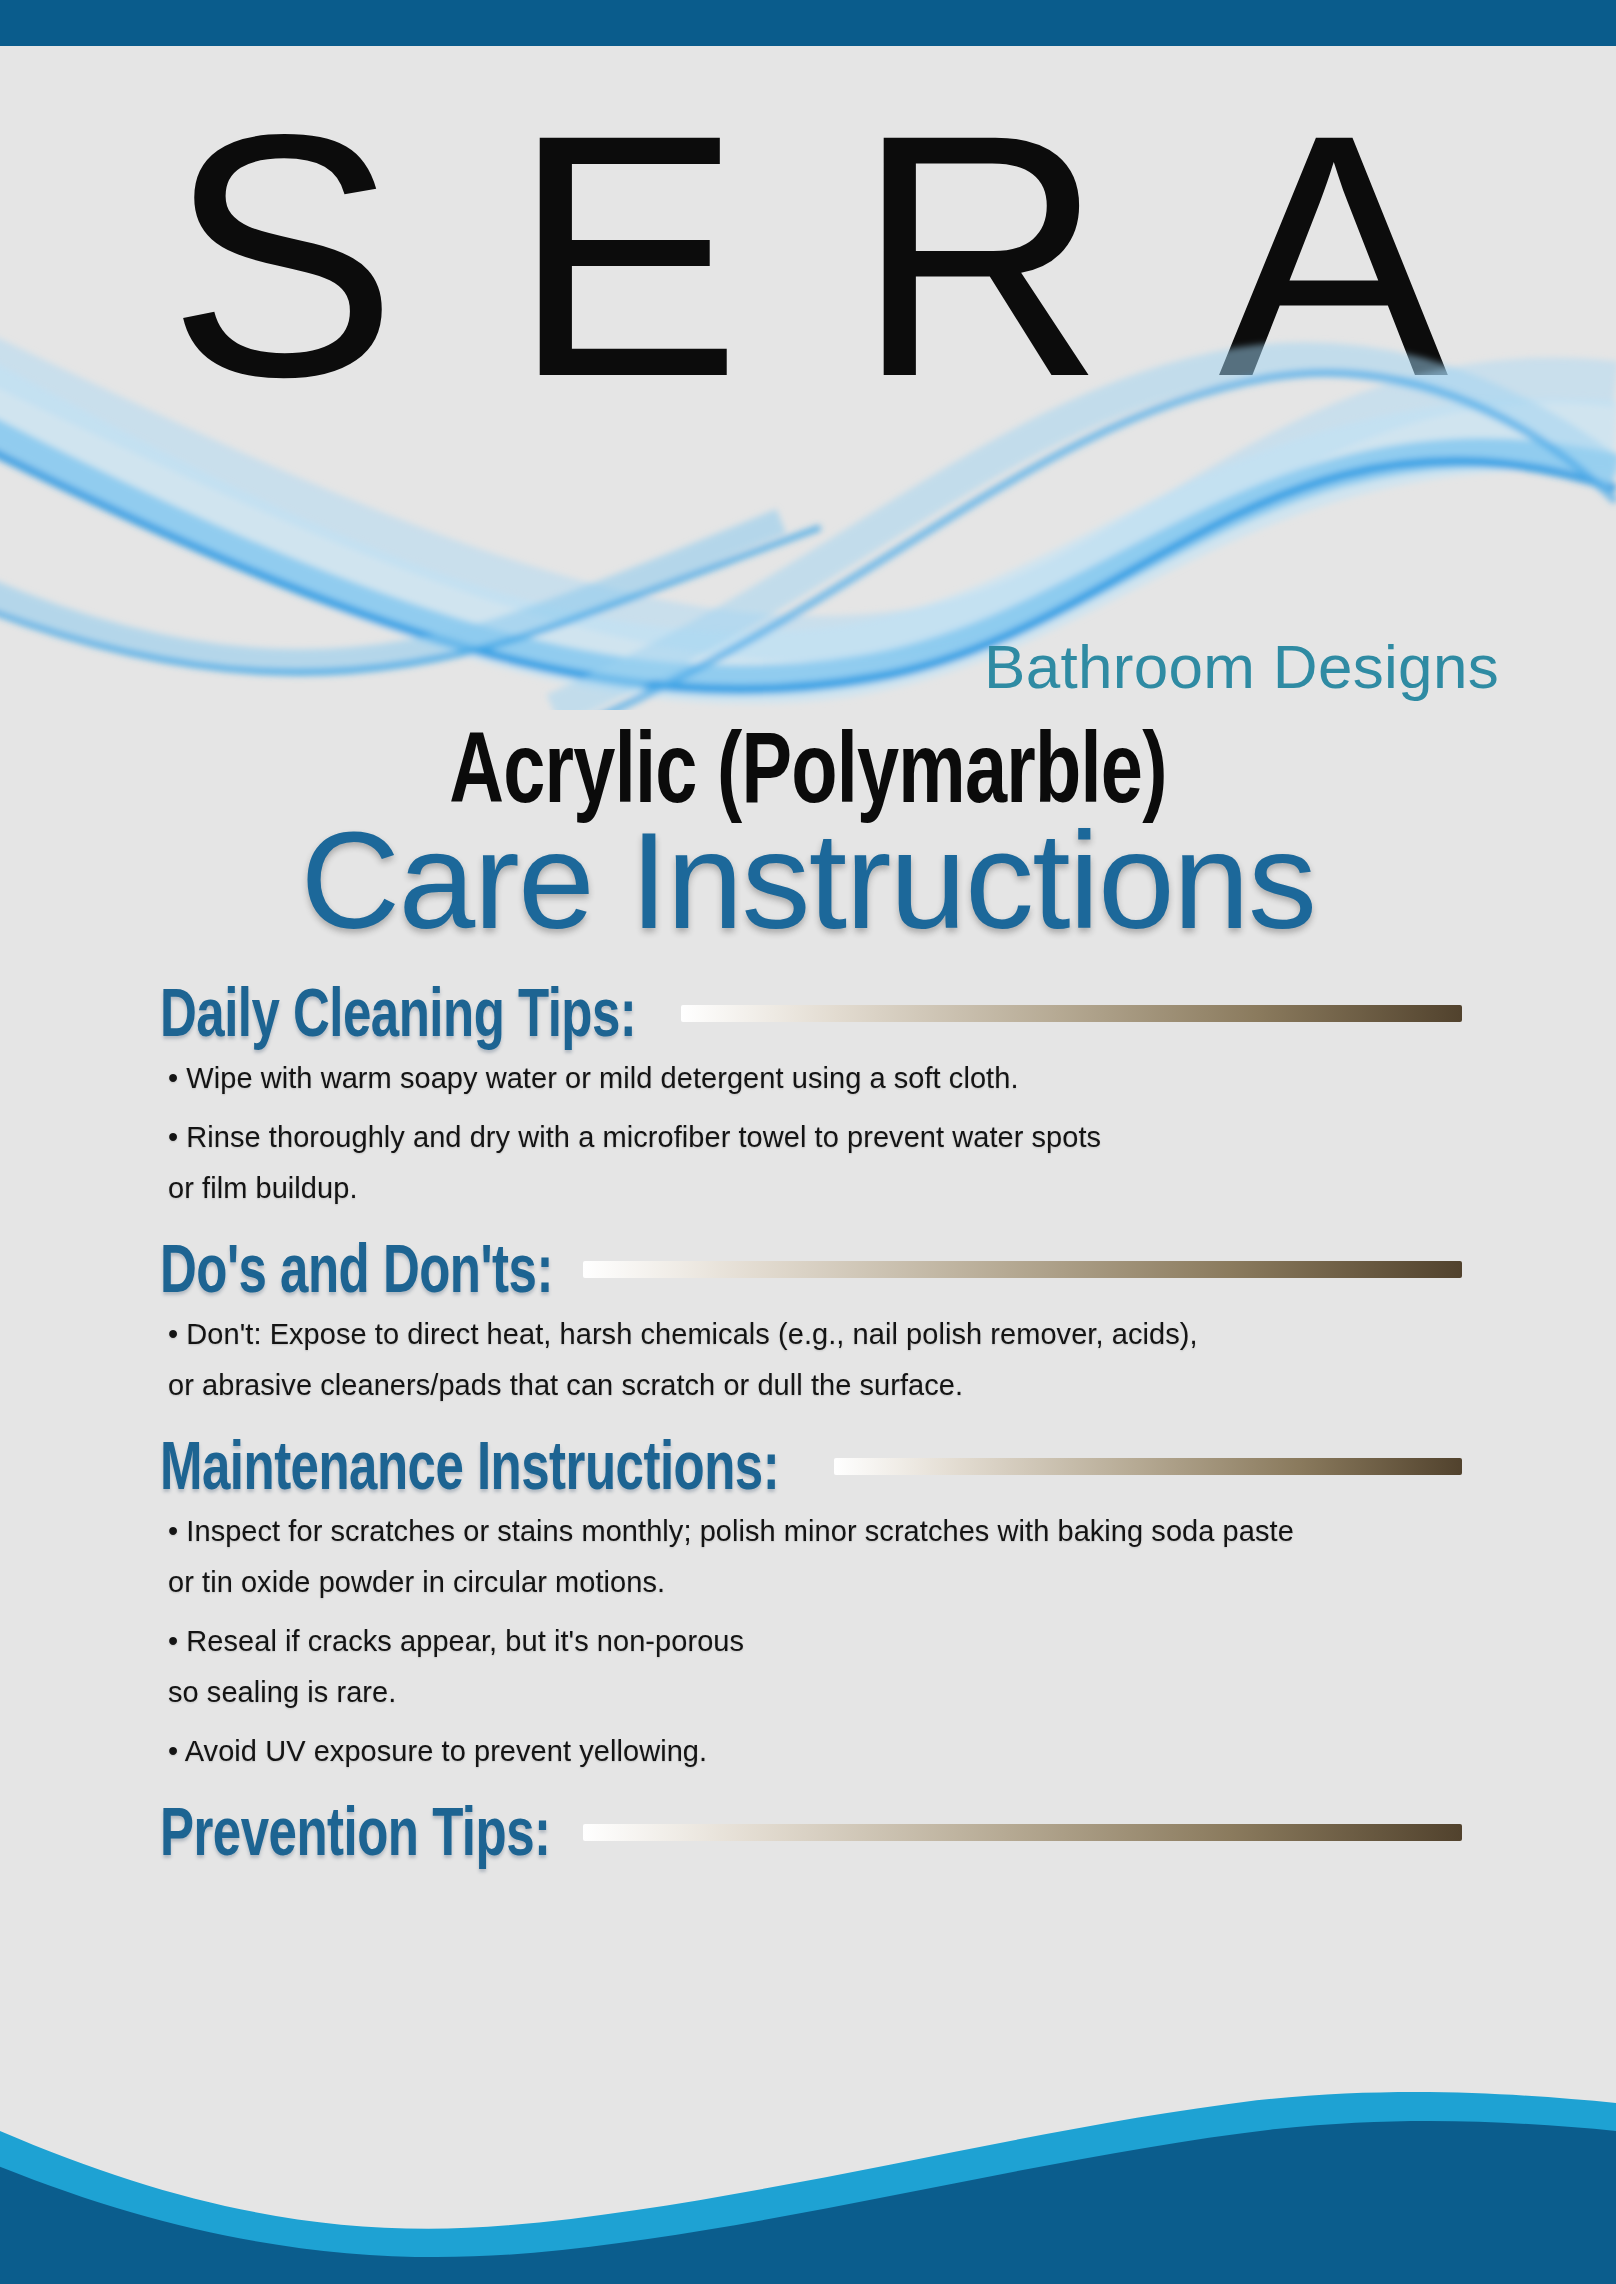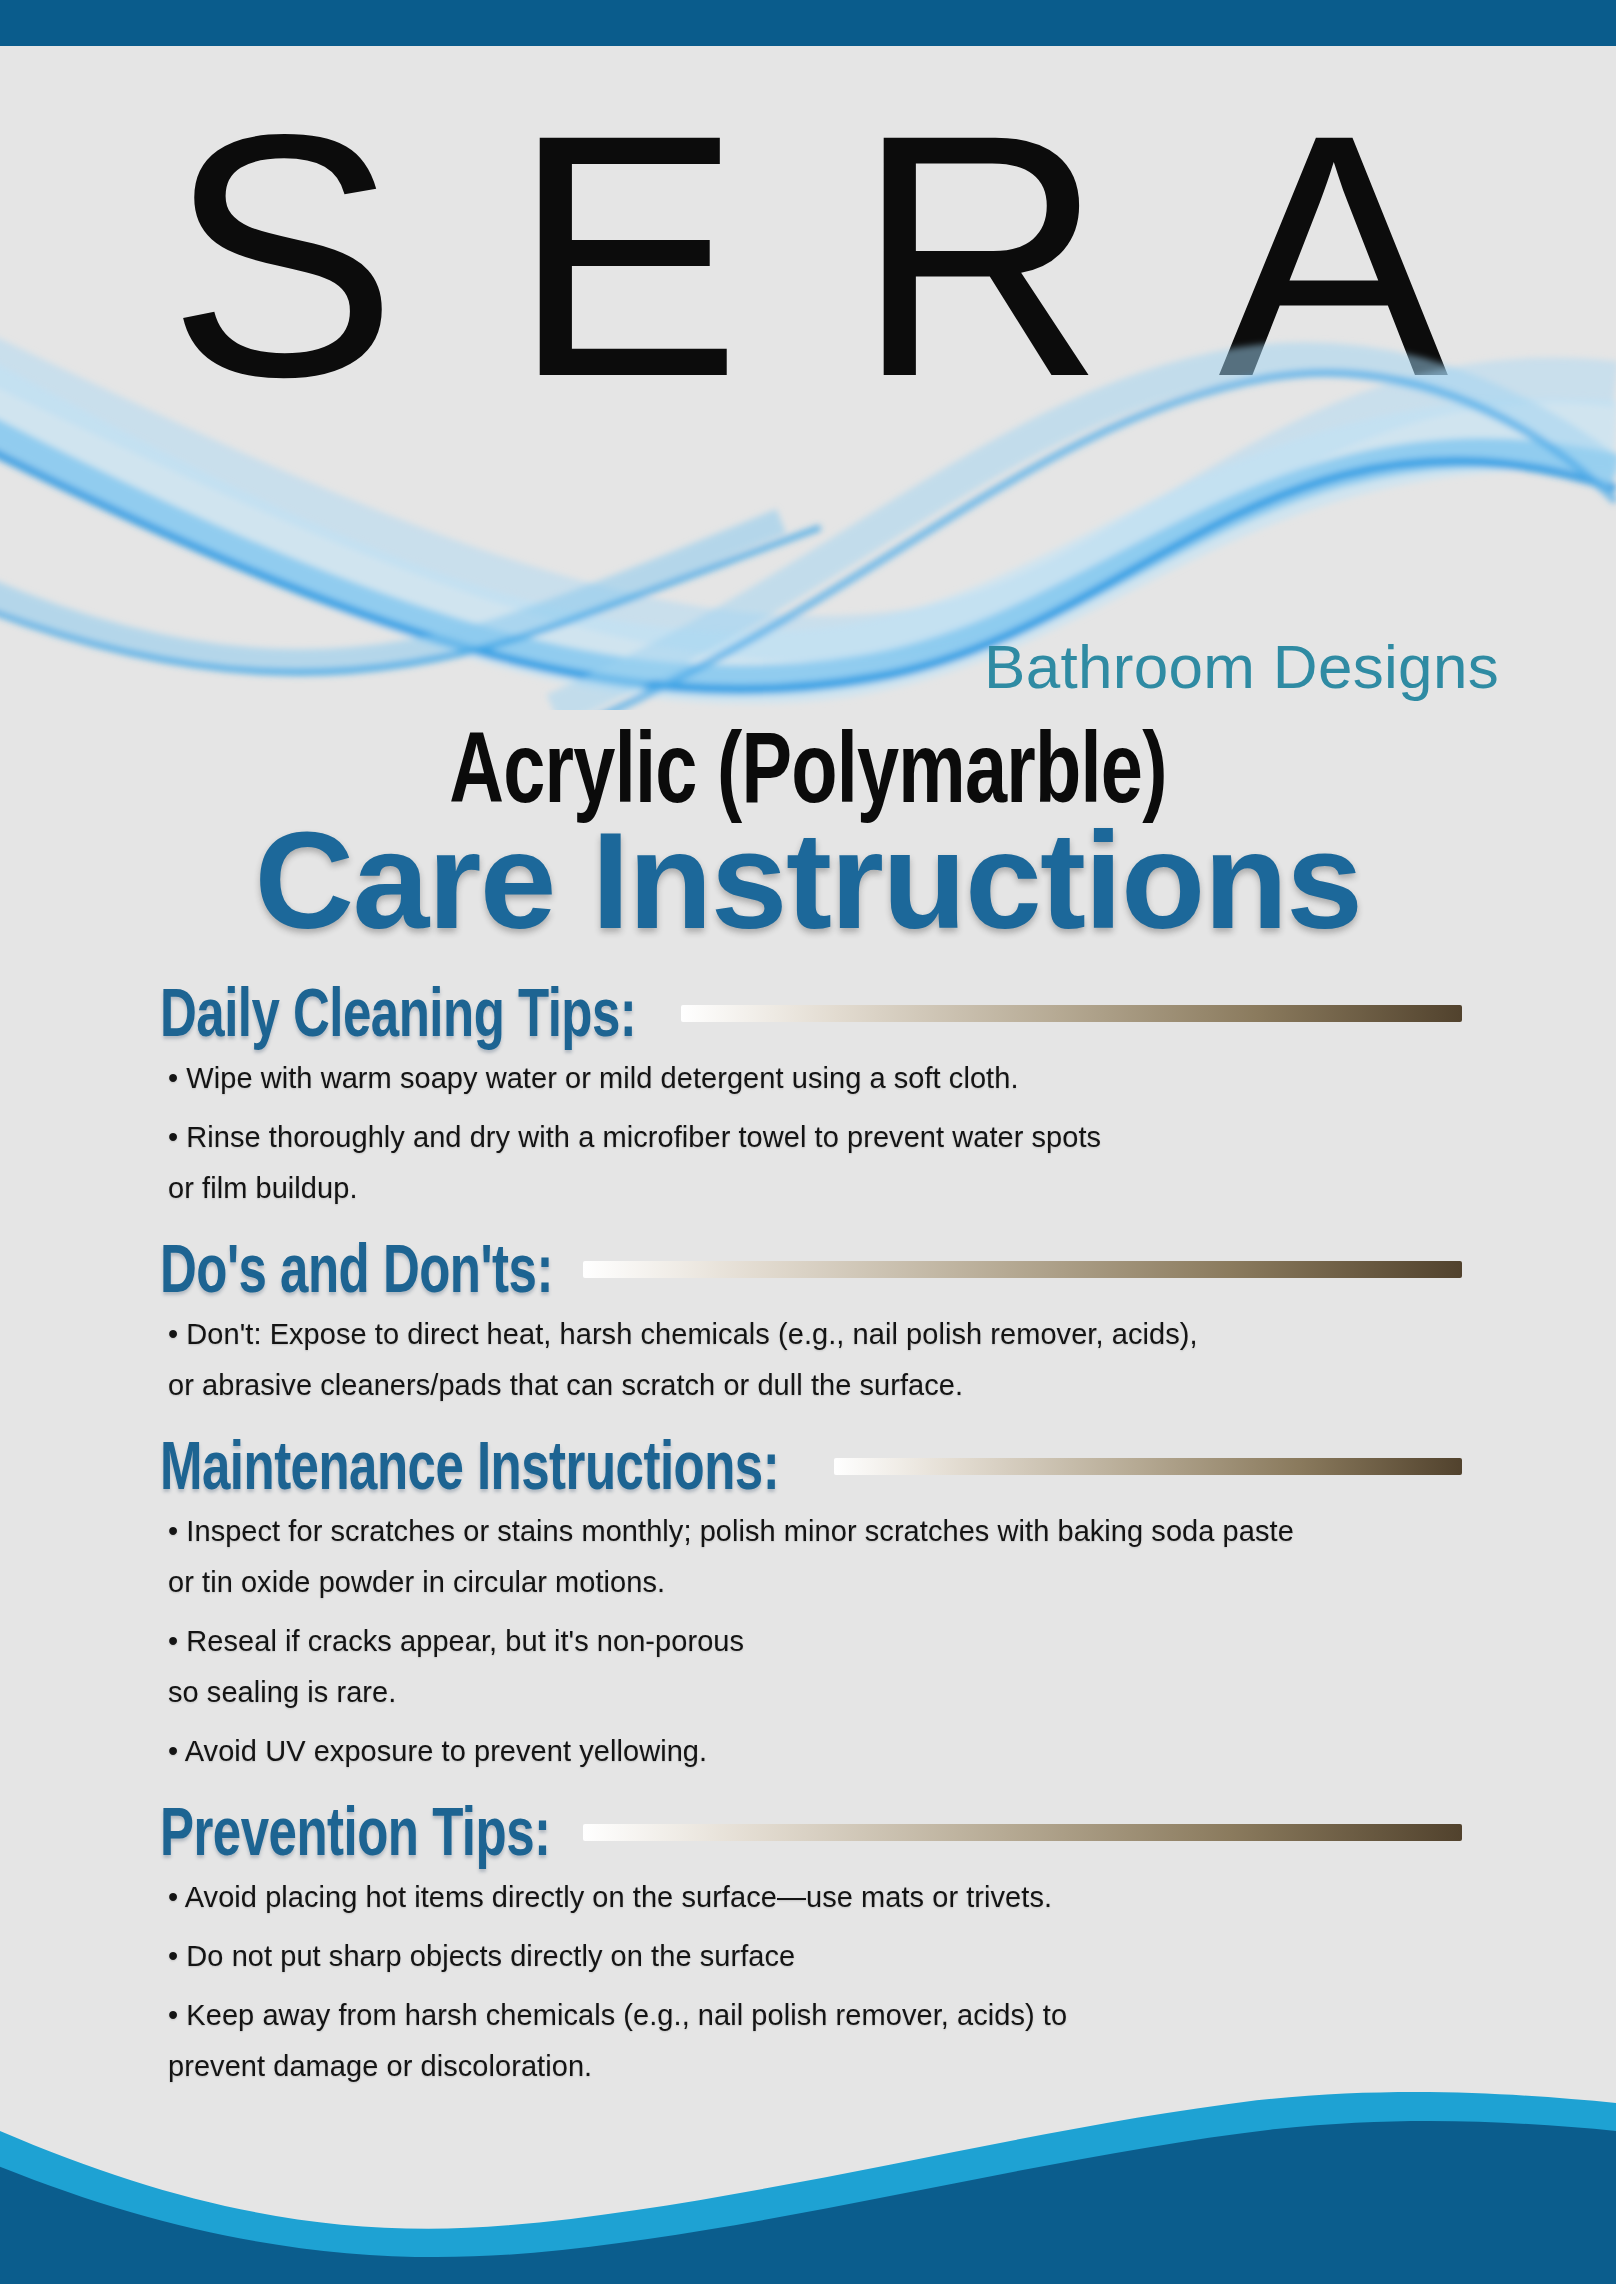--- a/index.html
+++ b/index.html
@@ -32,21 +32,21 @@
     white-space:nowrap;
   }
   .product{
     position:absolute;top:714px;left:0;width:100%;
     text-align:center;font-size:101px;line-height:1.05;font-weight:700;color:#0b0b0b;
     transform:scaleX(0.75);transform-origin:50% 50%;
     white-space:nowrap;letter-spacing:-0.01em;
   }
   .doc-title{
     position:absolute;top:811px;left:0;width:100%;
-    text-align:center;font-size:138px;line-height:1.0;font-weight:700;color:#1c689a;
+    text-align:center;font-size:138px;line-height:1.0;font-weight:400;color:#1c689a;
     letter-spacing:-0.012em;white-space:nowrap;
     text-shadow:0 3.9px 6.5px rgba(40,40,40,0.30);
   }
   
   .content{
     position:absolute;top:980px;left:160px;width:1432px;
   }
   .section{margin-top:22px;}
   .section:first-child{margin-top:0;}
   .heading-row{
@@ -147,26 +147,20 @@
 so sealing is rare.</p>
         <p>• Avoid UV exposure to prevent yellowing.</p>
       </div>
     </div>
 
     <div class="section">
       <div class="heading-row">
         <span class="section-heading">Prevention Tips:</span>
         <span class="heading-bar bar-prev"></span>
       </div>
-      <div class="bullets">
-        <p>• Avoid placing hot items directly on the surface—use mats or trivets.</p>
-        <p>• Do not put sharp objects directly on the surface</p>
-        <p>• Keep away from harsh chemicals (e.g., nail polish remover, acids) to
-prevent damage or discoloration.</p>
-      </div>
     </div>
 
   </div>
 
   <svg class="footer-wave" viewBox="0 0 2482 330" preserveAspectRatio="none" aria-hidden="true">
     <path d="M0,95 C 280,215 520,262 780,240 C 1150,208 1550,95 1930,48 C 2150,25 2330,38 2482,52 L2482,330 L0,330 Z" fill="#1ea2d3"></path>
     <path d="M0,150 C 300,270 560,305 820,282 C 1190,248 1590,135 1960,92 C 2170,70 2340,82 2482,95 L2482,330 L0,330 Z" fill="#0b5d8d"></path>
   </svg>
 
 </div>

